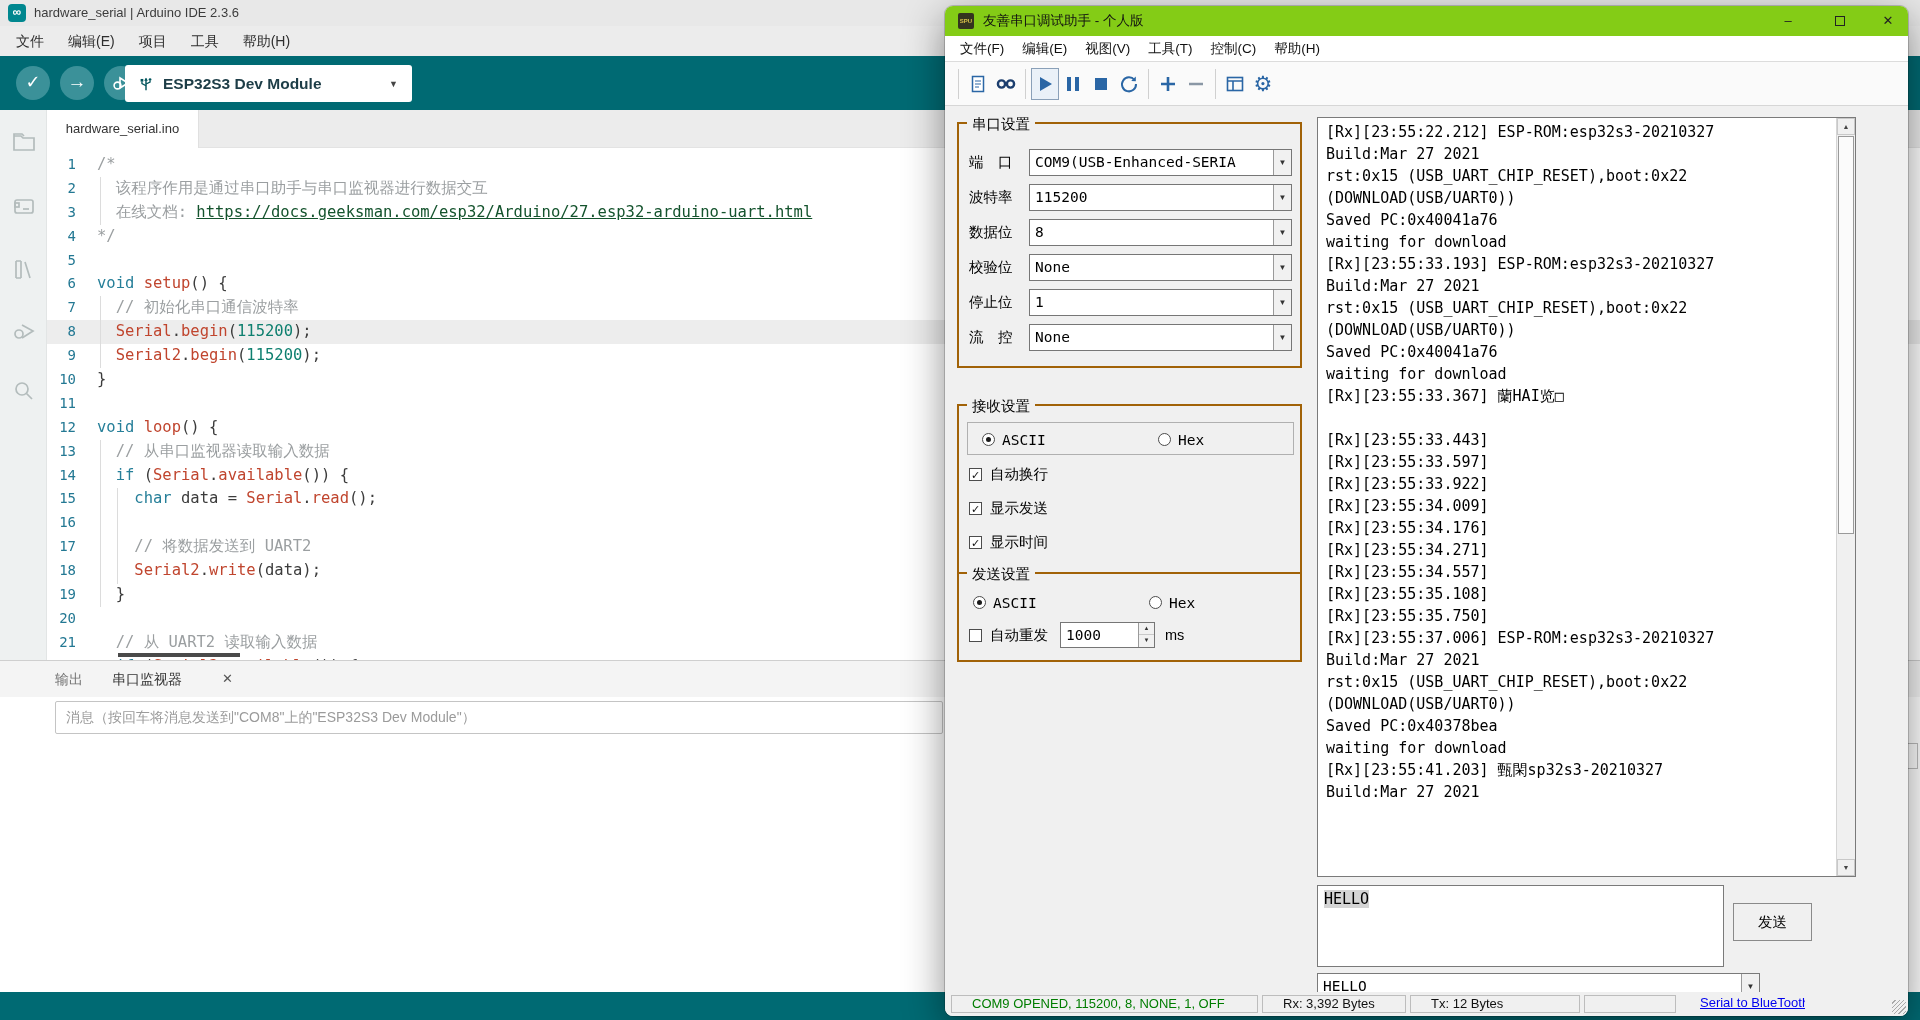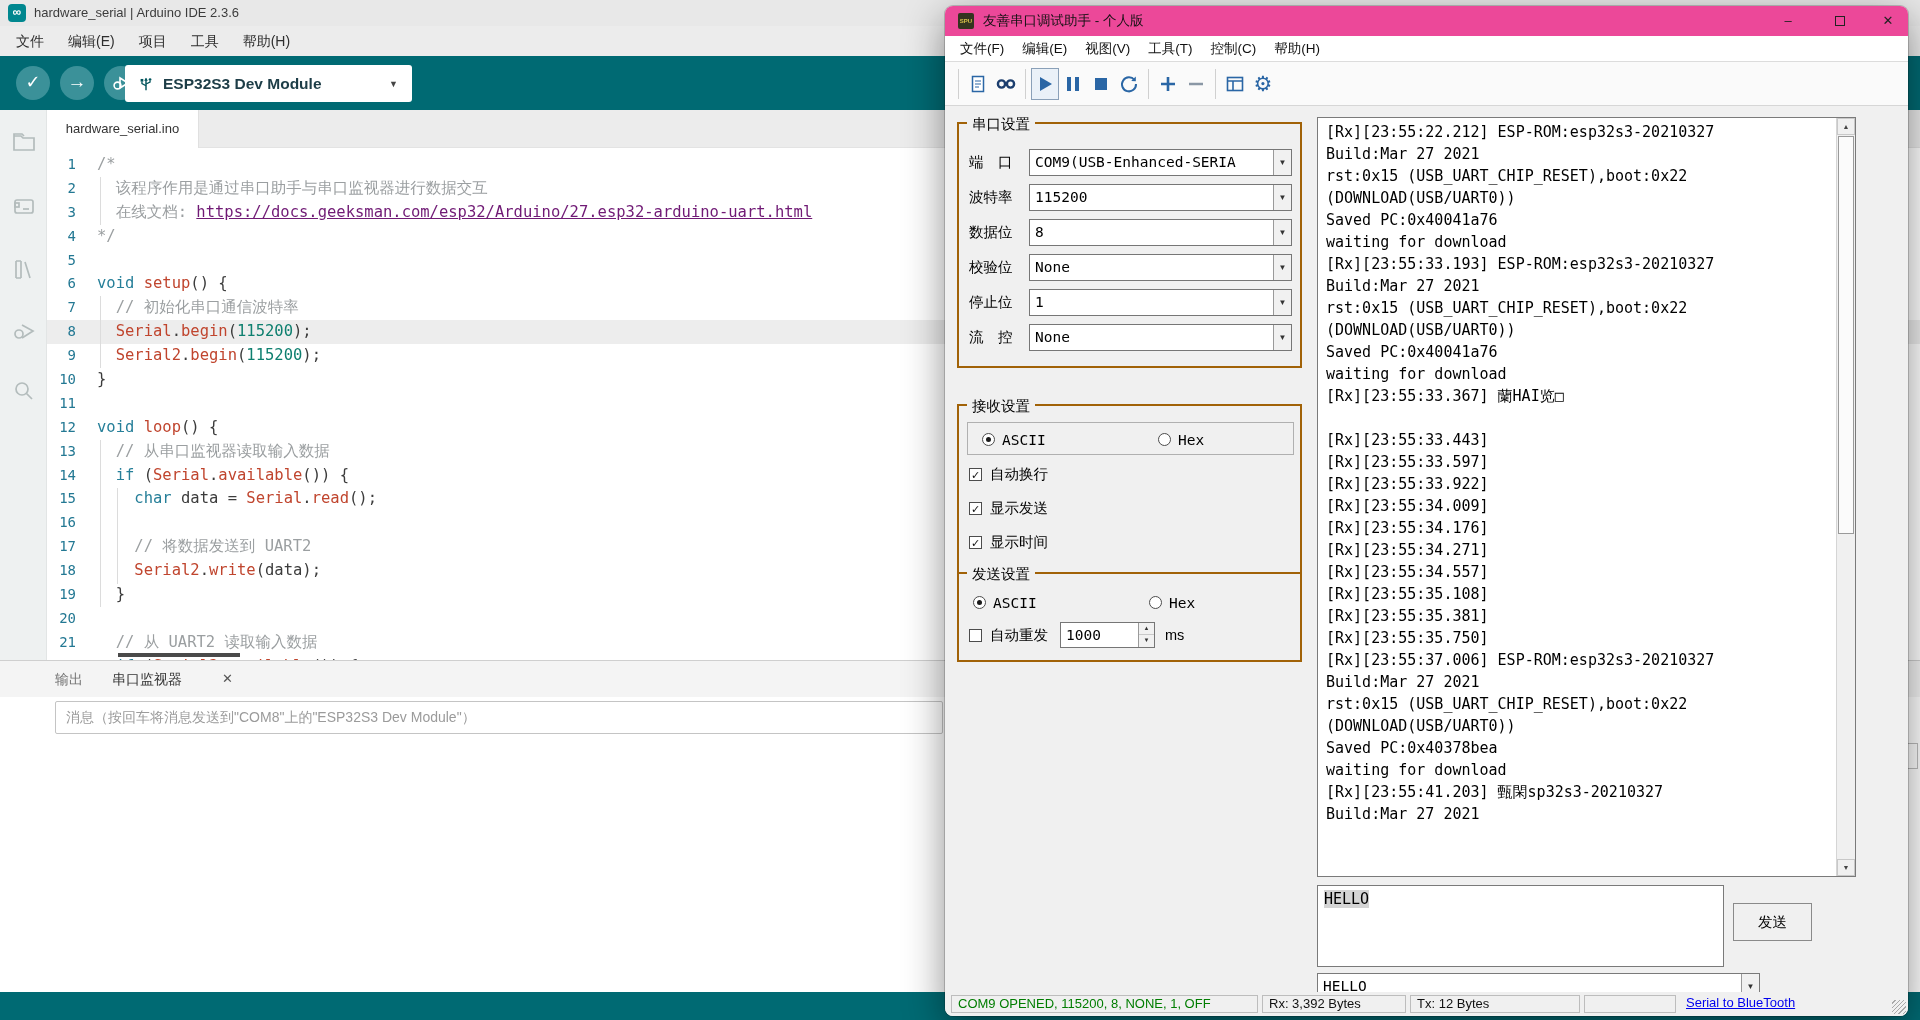--- a/index.html
+++ b/index.html
@@ -27,39 +27,39 @@
   .ard-tabbar { position:absolute; left:0; top:110px; width:1920px; height:38px; background:#ececec; border-bottom:1px solid #e3e3e3; }
   .ard-tab { position:absolute; left:47px; top:0; width:152px; height:38px; background:#fff; border-right:1px solid #e0e0e0; font-size:13px; color:#333; text-align:center; line-height:38px; }
   .ard-sidebar { position:absolute; left:0; top:110px; width:47px; height:882px; background:#eef1f1; border-right:1px solid #e2e5e5; }
   .sb-icon { position:absolute; left:10px; width:28px; height:28px; }
   .sb-icon svg { stroke:#b3bcbc; fill:none; stroke-width:1.7; }
   .ard-editor { position:absolute; left:47px; top:148px; width:1873px; height:512px; background:#fff; overflow:hidden; padding-top:5px; }
   .cl { display:flex; height:23.9px; position:relative; }
   .cl.hl { background:#ededed; }
   .ln { width:50px; padding-right:21px; text-align:right; color:#237893; font-family:"DejaVu Sans Mono",monospace; font-size:14px; line-height:23.9px; flex:none; }
   .ct { font-family:"DejaVu Sans Mono",monospace; font-size:15.5px; line-height:23.9px; white-space:pre; }
-  .sy-cm { color:#9b9fa1; } .sy-url { color:#701a75; text-decoration:underline;text-align:right; }
+  .sy-cm { color:#9b9fa1; } .sy-url { color:#14532d; text-decoration:underline;text-align:right; }
   .sy-kw { color:#267f99; } .sy-fn { color:#c0452e; } .sy-num { color:#0e7f6f; } .sy-pl { color:#3c3c3c; }
   .guide { position:absolute; width:1px; background:#dcdcdc; }
   #guideA { left:53px; top:29px; height:48px; } #guideB { left:53px; top:148px; height:72px; }
   #guideC { left:53px; top:292px; height:167px; } #guideD { left:70px; top:340px; height:96px; }
   .hscroll-thumb { position:absolute; left:71px; top:505px; width:122px; height:4px; background:#4a4a4a; }
   .ard-panel { position:absolute; left:0; top:660px; width:1920px; height:332px; background:#fff; border-top:1px solid #cfcfcf; }
   .panel-tabs { position:absolute; left:0; top:0; width:100%; height:36px; background:#f4f4f4; }
   .ptab-output { position:absolute; left:55px; line-height:36px; font-size:14px; color:#737373; }
   .ptab-monitor { position:absolute; left:112px; line-height:36px; font-size:14px; color:#333; }
   .ptab-close { position:absolute; left:222px; line-height:36px; font-size:13px; color:#555; }
   .msg-input { position:absolute; left:55px; top:40px; width:888px; height:33px; background:#fff; border:1px solid #c4c4c4; border-radius:2px; }
   .msg-placeholder { padding-left:10px; line-height:31px; font-size:14px; color:#9b9b9b; white-space:nowrap; overflow:hidden; }
   .monitor-sliver { position:absolute; left:1906px; top:82px; width:12px; height:26px; border:1px solid #bdbdbd; background:#fff; }
   .ard-statusbar { position:absolute; left:0; top:992px; width:1920px; height:28px; background:#006a73; }
 
   
   #ser { position:absolute; left:945px; top:6px; width:963px; height:1010px; background:#f0f0f0; border-radius:8px; box-shadow:0 12px 40px rgba(0,0,0,.45), 0 0 0 1px rgba(0,0,0,.18); overflow:hidden; }
-  .ser-titlebar { position:absolute; left:0; top:0; width:100%; height:30px; background:#ec4899; }
+  .ser-titlebar { position:absolute; left:0; top:0; width:100%; height:30px; background:#84cc16; }
   .ser-appicon { position:absolute; left:13px; top:7px; width:16px; height:16px; background:#34341f; border-radius:2px; color:#d8c24a; font-size:6px; line-height:16px; text-align:center; font-weight:bold; }
   .ser-title { position:absolute; left:38px; top:0; line-height:30px; font-size:13.5px; color:#111; }
   .win-btn { position:absolute; top:3px; width:30px; height:24px; text-align:center; line-height:24px; font-size:13px; color:#222; }
   .wb-min { left:828px; } .wb-max { left:880px; font-size:11px; } .wb-close { left:928px; }
   .wb-max .maxbox { display:inline-block; width:10px; height:10px; border:1.2px solid #222; margin-top:7px; }
   .ser-menubar { position:absolute; left:0; top:30px; width:100%; height:26px; background:#fff; border-bottom:1px solid #dcdcdc; display:flex; align-items:center; padding-left:6px; }
   .ser-menubar .menu-item { font-size:13.5px; color:#111; padding:0 9px; line-height:26px; }
   .ser-toolbar { position:absolute; left:0; top:56px; width:100%; height:44px; background:#fafafa; border-bottom:1px solid #d6d6d6; display:flex; align-items:center; padding-left:8px; }
   .tb-icon { width:28px; height:32px; display:flex; align-items:center; justify-content:center; }
   .tb-icon.boxed { border:1px solid #8aa0b8; background:#eaf1f8; }
@@ -105,21 +105,21 @@
   .scr-up { top:0; } .scr-dn { bottom:0; }
   .scr-thumb { position:absolute; left:1px; top:18px; width:16px; height:398px; background:#fbfbfb; border:1px solid #9a9a9a; }
 
   #send-box { position:absolute; left:372px; top:879px; width:407px; height:82px; background:#fff; border:1px solid #7a7a7a; padding:4px 6px; }
   .send-text { font-family:"DejaVu Sans Mono",monospace; font-size:15px; color:#000; }
   .send-text .sel { background:#d4d4d4; }
   #send-btn { position:absolute; left:788px; top:897px; width:79px; height:38px; background:#f0f0f0; border:1px solid #8a8a8a; font-size:14.5px; text-align:center; line-height:36px; color:#000; }
   #hist-combo { position:absolute; left:372px; top:967px; width:443px; height:27px; background:#fff; border:1px solid #7a7a7a; }
 
   .ser-status { position:absolute; left:0; bottom:0; width:100%; height:24px; background:#f0f0f0; }
-  .st-seg { position:absolute; top:3px; height:18px; border:1px solid #bdbdbd; font-size:13px; line-height:16px; padding-left:6px; white-space:nowrap; overflow:hidden; background:#f0f0f0; }
+  .st-seg { position:absolute; top:3px; height:18px; border:1px solid #bdbdbd; font-size:13px; line-height:16px; padding-left:20px; white-space:nowrap; overflow:hidden; background:#f0f0f0; }
   .st-port { left:6px; width:307px; color:#007d00; }
   .st-rx { left:317px; width:144px; color:#111; }
   .st-tx { left:465px; width:170px; color:#111; }
   .st-spare { left:639px; width:92px; }
   .st-link { left:735px; width:125px; border:none; color:#0000ee; text-decoration:underline; font-size:13px; }
   .grip { position:absolute; right:2px; bottom:2px; width:14px; height:14px; background:repeating-linear-gradient(135deg,#f0f0f0 0 2px,#a9a9a9 2px 3px); }
 </style>
 </head>
 <body>
 
@@ -497,21 +497,20 @@
           <div class="log-line">[Rx][23:55:33.367] 蘭HAI览□</div>
           <div class="log-line">&nbsp;</div>
           <div class="log-line">[Rx][23:55:33.443]</div>
           <div class="log-line">[Rx][23:55:33.597]</div>
           <div class="log-line">[Rx][23:55:33.922]</div>
           <div class="log-line">[Rx][23:55:34.009]</div>
           <div class="log-line">[Rx][23:55:34.176]</div>
           <div class="log-line">[Rx][23:55:34.271]</div>
           <div class="log-line">[Rx][23:55:34.557]</div>
           <div class="log-line">[Rx][23:55:35.108]</div>
-          <div class="log-line">[Rx][23:55:35.381]</div>
           <div class="log-line">[Rx][23:55:35.750]</div>
           <div class="log-line">[Rx][23:55:37.006] ESP-ROM:esp32s3-20210327</div>
           <div class="log-line">Build:Mar 27 2021</div>
           <div class="log-line">rst:0x15 (USB_UART_CHIP_RESET),boot:0x22</div>
           <div class="log-line">(DOWNLOAD(USB/UART0))</div>
           <div class="log-line">Saved PC:0x40378bea</div>
           <div class="log-line">waiting for download</div>
           <div class="log-line">[Rx][23:55:41.203] 甄閑sp32s3-20210327</div>
           <div class="log-line">Build:Mar 27 2021</div>
         </div>

